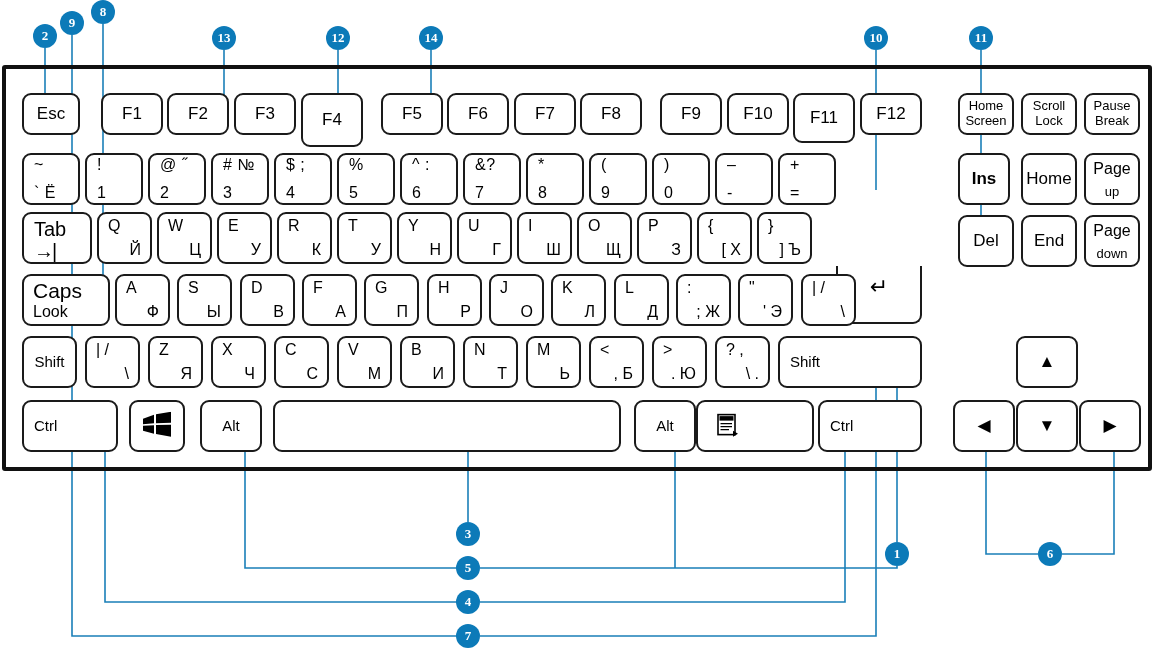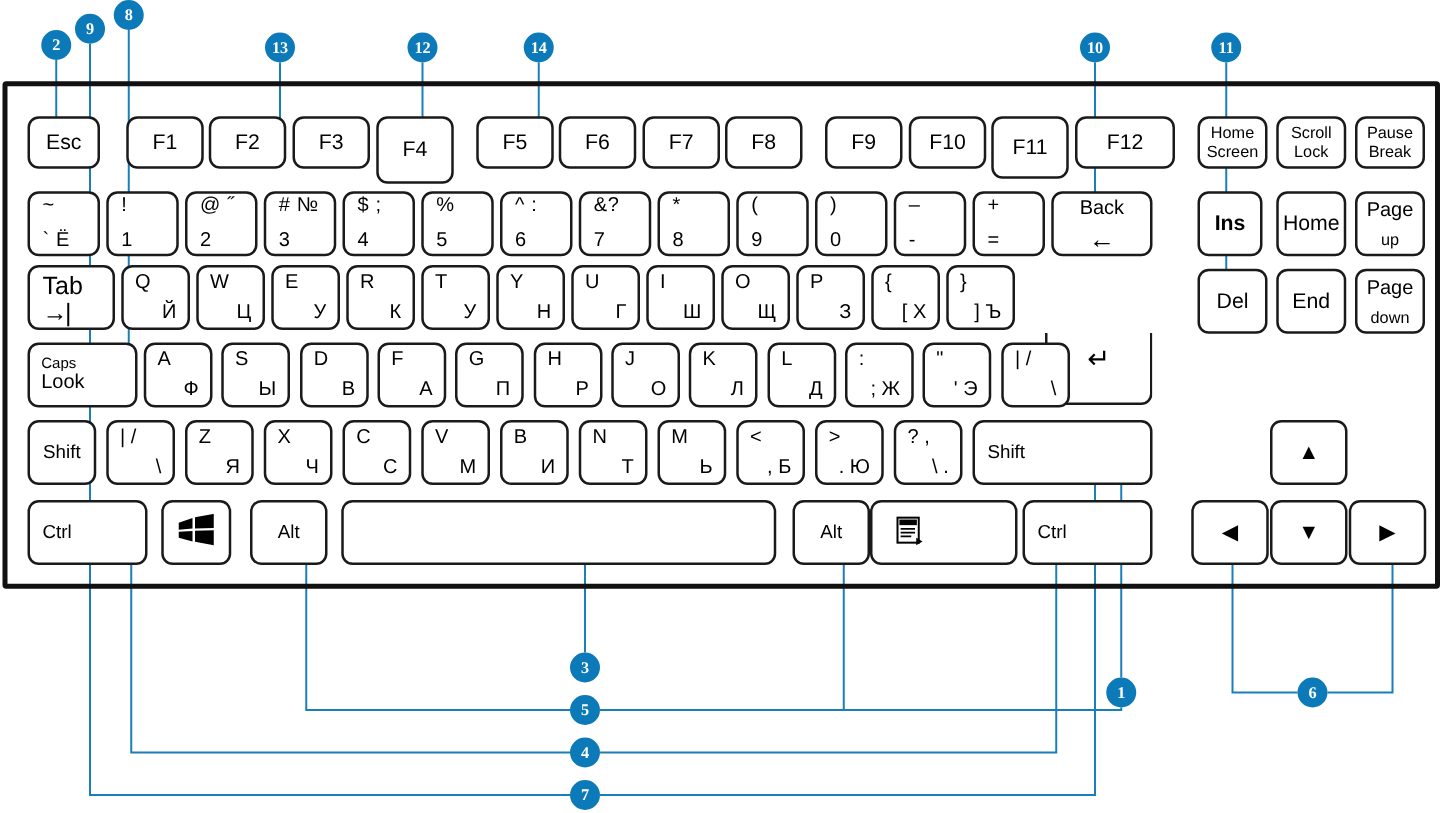--- a/index.html
+++ b/index.html
@@ -157,21 +157,21 @@
 
   <div class="key" style="left:660px;top:93px;width:62px;height:42px;">
     <span class="ctr big">F9</span>
     </div>
   <div class="key" style="left:727px;top:93px;width:62px;height:42px;">
     <span class="ctr big">F10</span>
     </div>
   <div class="key" style="left:793px;top:93px;width:62px;height:50px;">
     <span class="ctr big">F11</span>
     </div>
-  <div class="key" style="left:860px;top:93px;width:80px;height:42px;padding-left:48px;">
+  <div class="key" style="left:860px;top:93px;width:62px;height:42px;padding-left:48px;">
     <span class="ctr big">F12</span>
     </div>
 
   <div class="key" style="left:22px;top:153px;width:58px;height:52px;">
     <span class="sym-top">~</span>
     <span class="sym-bot">` Ё</span>
     </div>
   <div class="key" style="left:85px;top:153px;width:58px;height:52px;">
     <span class="sym-top">!</span>
     <span class="sym-bot">1</span>
@@ -214,24 +214,20 @@
     </div>
   <div class="key" style="left:715px;top:153px;width:58px;height:52px;">
     <span class="sym-top">–</span>
     <span class="sym-bot">-</span>
     </div>
   <div class="key" style="left:778px;top:153px;width:58px;height:52px;">
     <span class="sym-top">+</span>
     <span class="sym-bot">=</span>
     </div>
 
-  <div class="key" style="left:841px;top:153px;width:81px;height:52px;">
-    <span style="position:absolute;left:0;right:0;top:4px;text-align:center;font-size:16px;">Back</span>
-    <span style="position:absolute;left:0;right:0;bottom:0px;text-align:center;font-size:21px;">←</span>
-  </div>
 
   <div class="key" style="left:22px;top:212px;width:70px;height:52px;">
     <span style="position:absolute;left:10px;top:5px;font-size:20px;">Tab</span>
     <span style="position:absolute;left:10px;bottom:0px;font-size:20px;letter-spacing:-2px;">→|</span>
   </div>
 
   <div class="key" style="left:97px;top:212px;width:55px;height:52px;">
     <span class="tl">Q</span>
     <span class="br">Й</span>
     </div>
@@ -280,21 +276,21 @@
     <span class="br">] Ъ</span>
     </div>
 
   <div class="enter-bot" style="left:836px;top:266px;width:86px;height:58px;">
     <span style="position:absolute;left:0;right:0;top:8px;text-align:center;font-size:22px;">↵</span>
   </div>
   <div class="enter-patch" style="left:858px;top:262px;width:61px;height:8px;"></div>
 
   <div class="key" style="left:22px;top:274px;width:88px;height:52px;">
     <span class="twoL">
-      <span style="display:block;font-size:12px;">Caps</span>
+      <span style="display:block;font-size:21px;">Caps</span>
       <span style="display:block;font-size:16px;">Look</span>
     </span>
   </div>
 
   <div class="key" style="left:115px;top:274px;width:55px;height:52px;">
     <span class="tl">A</span>
     <span class="br">Ф</span>
     </div>
   <div class="key" style="left:177px;top:274px;width:55px;height:52px;">
     <span class="tl">S</span>

